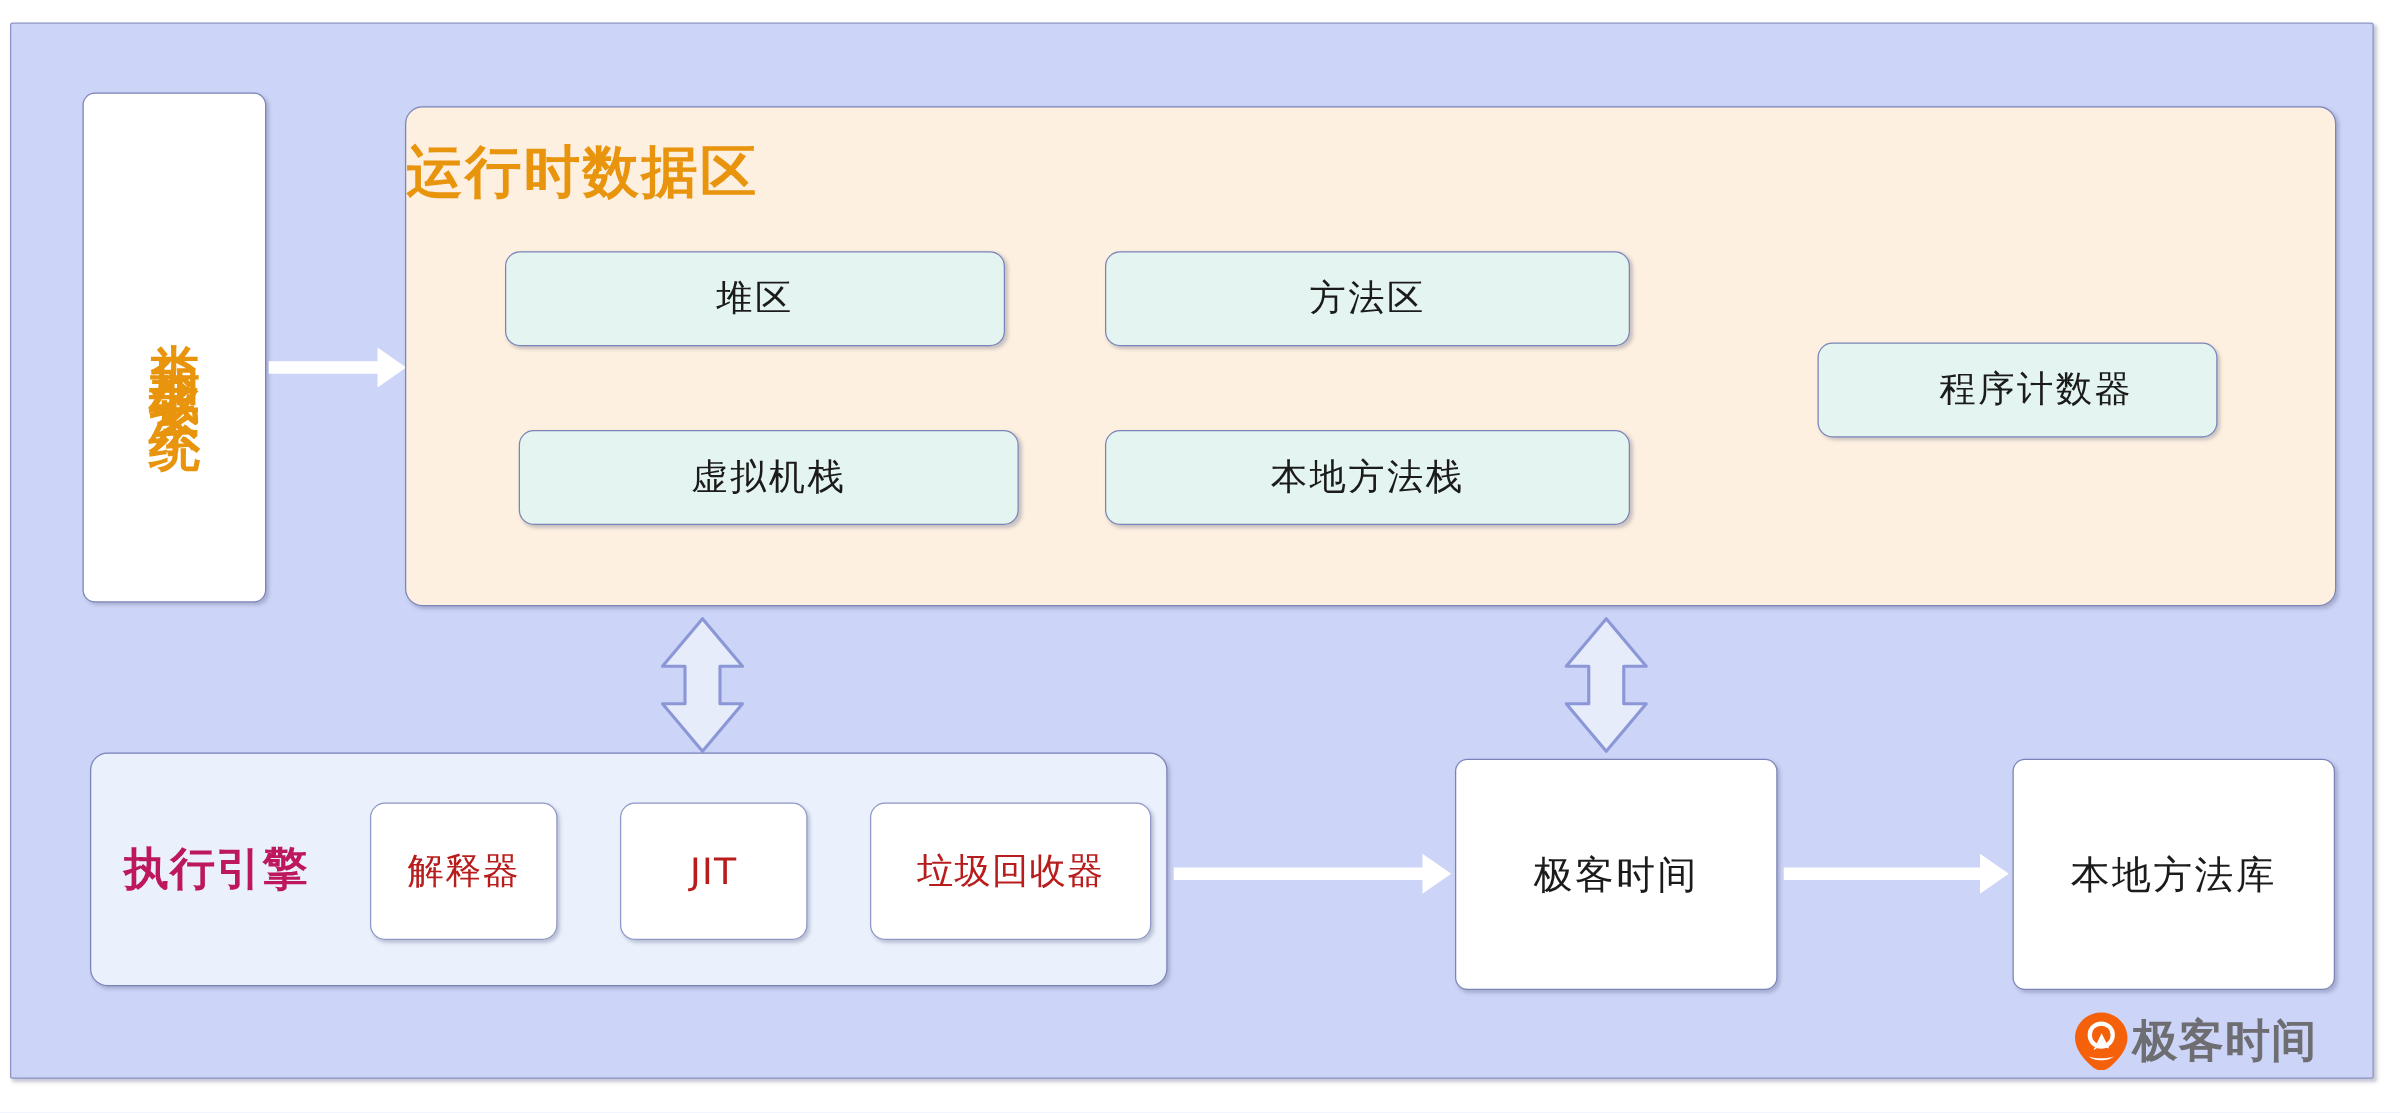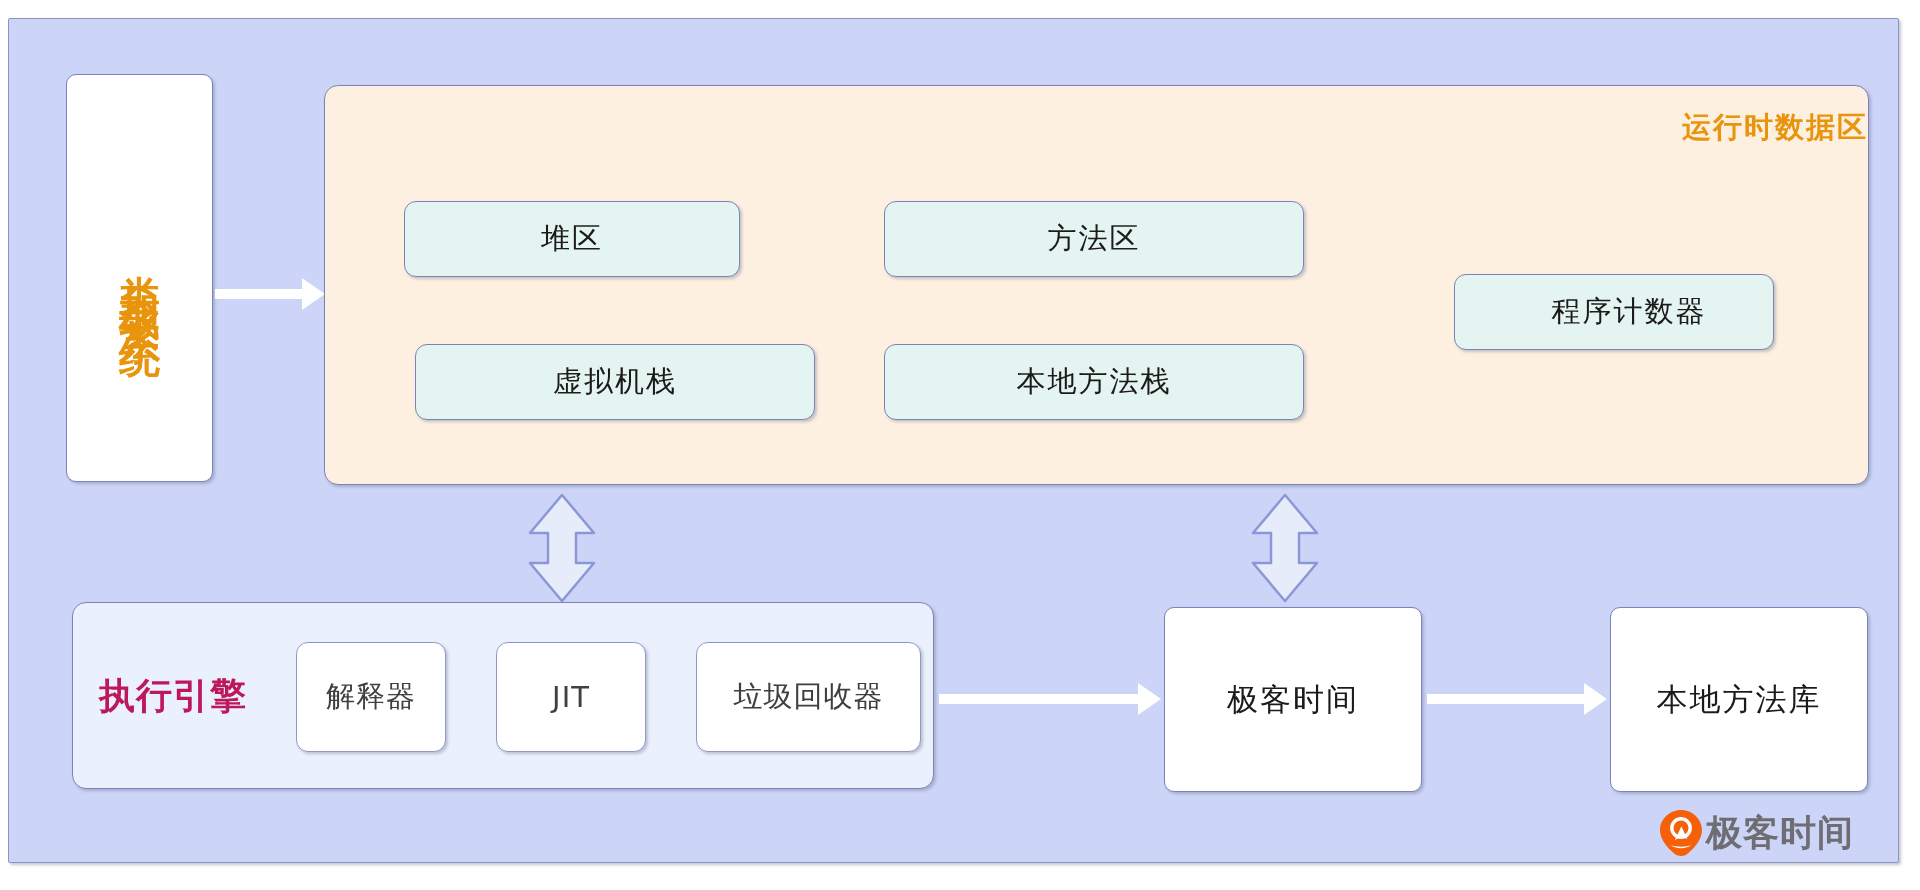--- a/index.html
+++ b/index.html
@@ -75,36 +75,36 @@
     width: 1545px;
     height: 400px;
     background: #fdf0e0;
     border-radius: 14px;
   }
   .runtime-title {
     position: absolute;
     top: 22px;
     left: 0;
     width: 100%;
-    text-align: right;
+    text-align: left;
     color: #e8940c;
-    font-size: 29px;
+    font-size: 45px;
     font-weight: bold;
     letter-spacing: 2px;
   }
 
   .mem-box {
     background: #e4f4f0;
     border: 1.5px solid #7b84b8;
     border-radius: 12px;
     color: #1b1b1b;
     font-size: 29px;
     letter-spacing: 2px;
   }
-  .box-heap        { left: 395px;  top: 182px; width: 336px;  height: 76px; }
+  .box-heap        { left: 395px;  top: 182px; width: 400px;  height: 76px; }
   .box-method      { left: 875px;  top: 182px; width: 420px;  height: 76px; align-items: center; }
   .box-pc          { left: 1445px; top: 255px; width: 320px;  height: 76px; padding-left: 30px; }
   .box-vmstack     { left: 406px;  top: 325px; width: 400px;  height: 76px; }
   .box-nativestack { left: 875px;  top: 325px; width: 420px;  height: 76px; text-align: right; }
 
   
   .exec-engine {
     left: 63px;
     top: 583px;
     width: 862px;
@@ -123,21 +123,21 @@
     font-size: 36px;
     font-weight: bold;
     letter-spacing: 1px;
     white-space: nowrap;
   }
   .engine-part {
     background: #ffffff;
     border: 1.5px solid #8f98c6;
     border-radius: 12px;
     font-size: 29px;
-    color: #404040;
+    color: #b91c1c;
     letter-spacing: 1px;
   }
   .part-interp { left: 287px; top: 623px; width: 150px; height: 110px; }
   .part-jit    { left: 487px; top: 623px; width: 150px; height: 110px; }
   .part-gc     { left: 687px; top: 623px; width: 225px; height: 110px; }
 
   
   .white-box {
     background: #ffffff;
     border: 1.5px solid #7b84b8;

